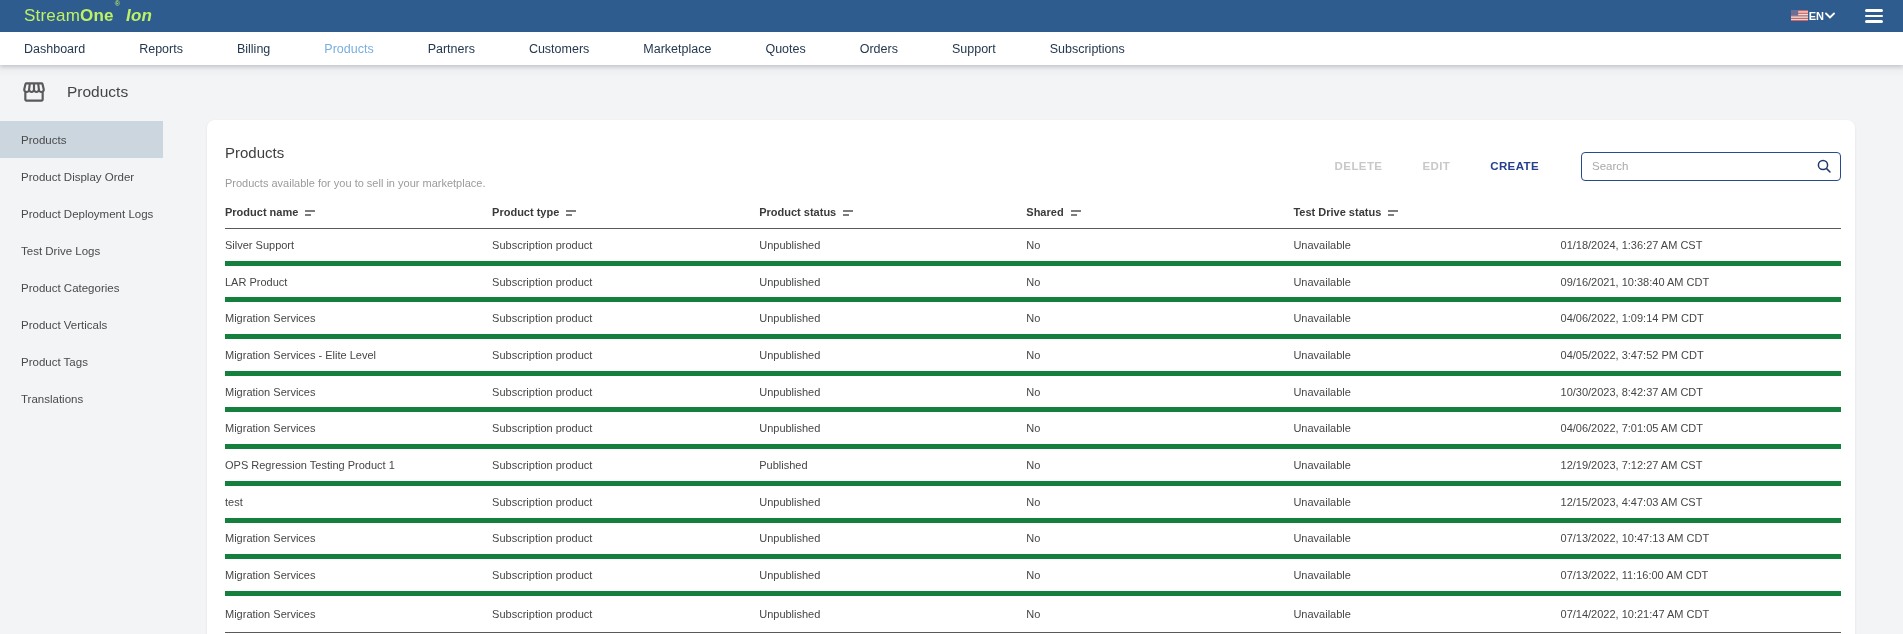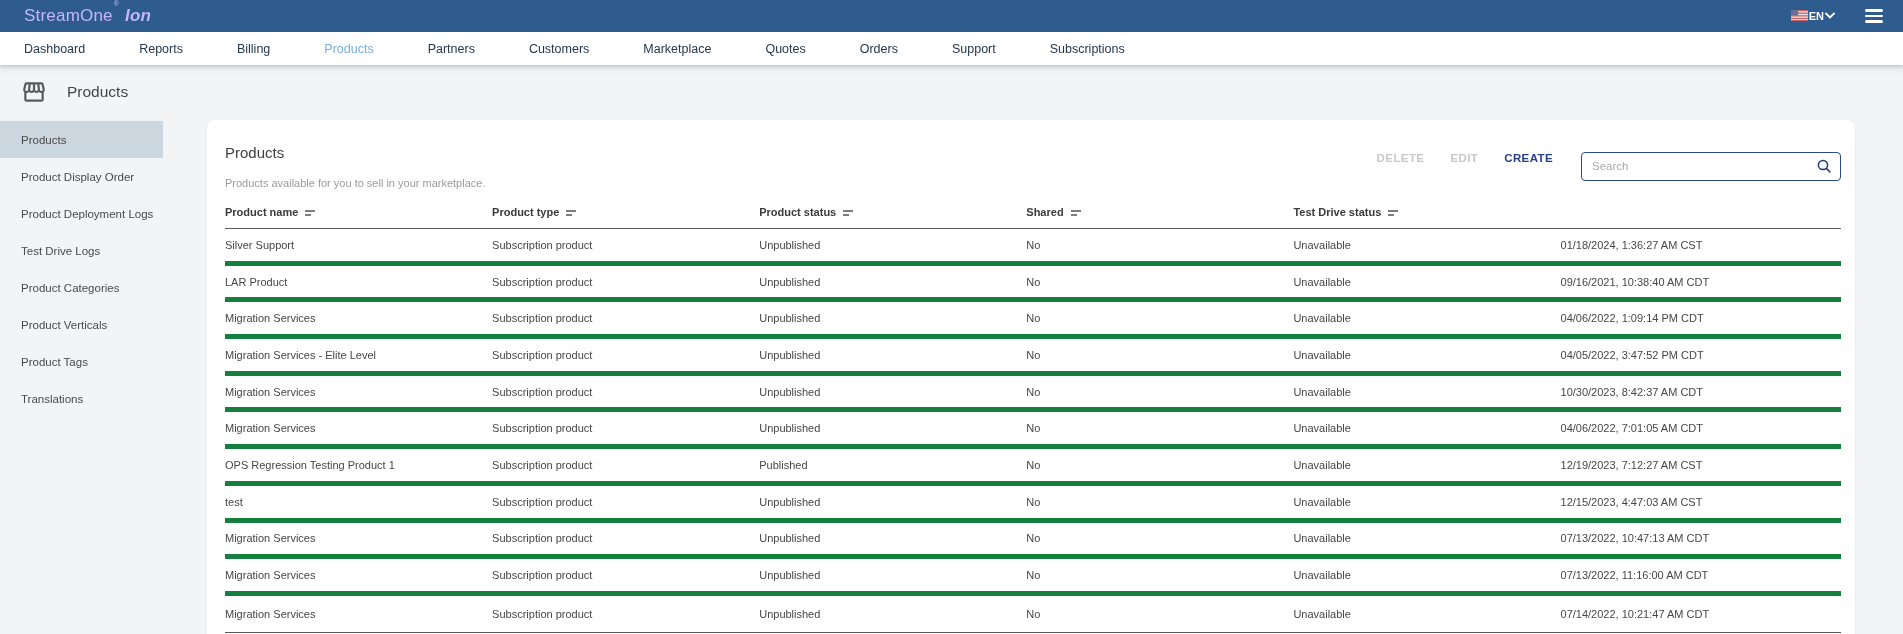--- a/index.html
+++ b/index.html
@@ -2,23 +2,23 @@
 <html><head>
 <meta charset="utf-8">
 <style>
   * { margin:0; padding:0; box-sizing:border-box; }
   html,body { width:1903px; height:634px; overflow:hidden;
     font-family:"Liberation Sans","DejaVu Sans",sans-serif; background:#f3f4f6; }
 
   
   .topbar { height:32px; background:#2e5c8f; display:flex; align-items:center;
     justify-content:space-between; padding:0 18px 0 24px; position:relative; z-index:30; }
-  .logo { color:#c4b5fd; font-size:17px; letter-spacing:.2px; display:flex; align-items:flex-start; }
+  .logo { color:#bef264; font-size:17px; letter-spacing:.2px; display:flex; align-items:flex-start; }
   .logo .lt-stream { font-weight:400; }
-  .logo .lt-one { font-weight:400; }
+  .logo .lt-one { font-weight:700; }
   .logo .lt-reg { font-size:7px; vertical-align:top; position:relative; top:-6px; margin:0 1px; }
   .logo .lt-ion { font-weight:700; font-style:italic; margin-left:5px; }
   .topbar-right { display:flex; align-items:center; gap:10px; }
   .lang { display:flex; align-items:center; gap:1px; cursor:pointer; margin-right:18px; }
   .lang-label { color:#fff; font-size:11px; font-weight:700; }
   .burger { display:flex; flex-direction:column; gap:3px; cursor:pointer; padding:3px 2px; }
   .burger i { display:block; width:18px; height:2.4px; background:#fff; border-radius:2px; }
 
   
   .navbar { height:33px; background:#fff; display:flex; align-items:center; gap:54px;
@@ -39,21 +39,21 @@
     font-size:11.5px; color:#4a4a4a; cursor:pointer; }
   .side-item.selected { background:#ccd6de; }
 
   .main-wrap { flex:1; padding:1px 48px 0 44px; }
   .card { background:#fff; border-radius:8px 8px 0 0; height:546px;
     box-shadow:0 1px 3px rgba(0,0,0,.08); overflow:hidden; }
 
   .card-head { display:flex; align-items:center; justify-content:space-between;
     padding:17px 14px 0 18px; height:47px; }
   .card-title { font-size:15px; color:#3f3f3f; }
-  .head-actions { display:flex; align-items:flex-start; gap:26px;margin-top:28px; }
+  .head-actions { display:flex; align-items:center; gap:40px;margin-top:28px; }
   .txt-btn { font-size:11.5px; font-weight:700; letter-spacing:.4px; border:none;
     background:none; cursor:default; color:#c8c8c8; }
   .txt-btn.enabled { color:#26408d; cursor:pointer; }
   .search-box { width:260px; height:29px; border:1.5px solid #2a4a8f; border-radius:4px;
     display:flex; align-items:center; padding:0 8px 0 10px; margin-left:2px; background:#fff; }
   .search-box input { flex:1; border:none; outline:none; font-size:11.5px; color:#444;
     font-family:"Liberation Sans","DejaVu Sans",sans-serif; }
   .search-box input::placeholder { color:#a9a9a9; }
 
   .subtitle { font-size:11px; color:#9b9b9b; margin:10px 0 0 18px; }

